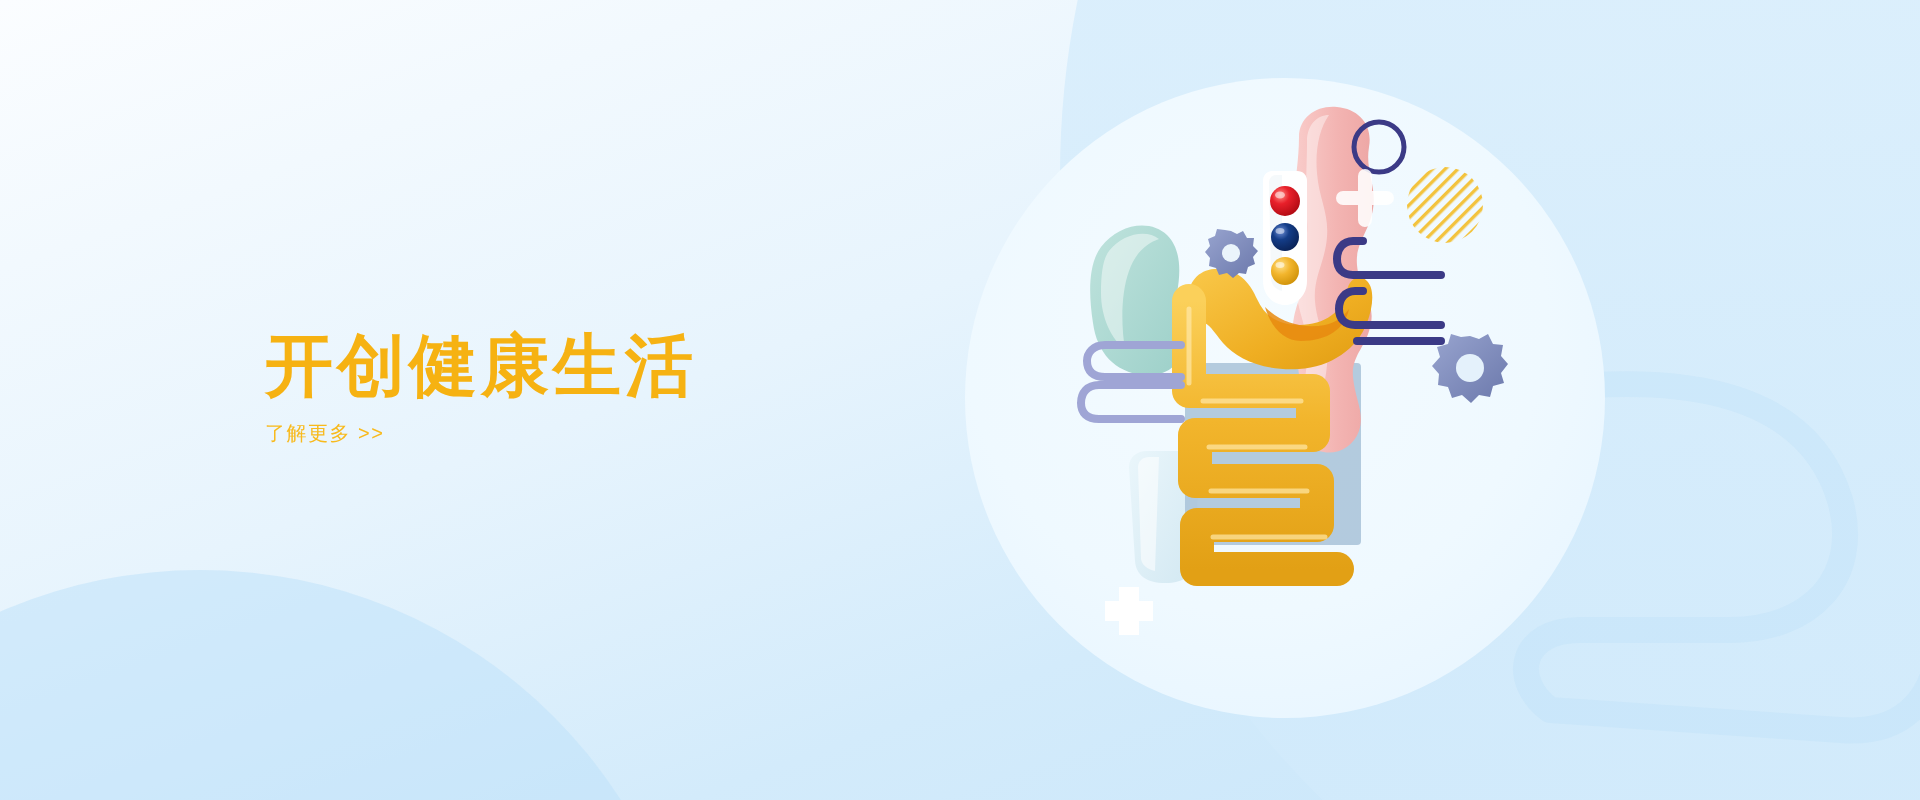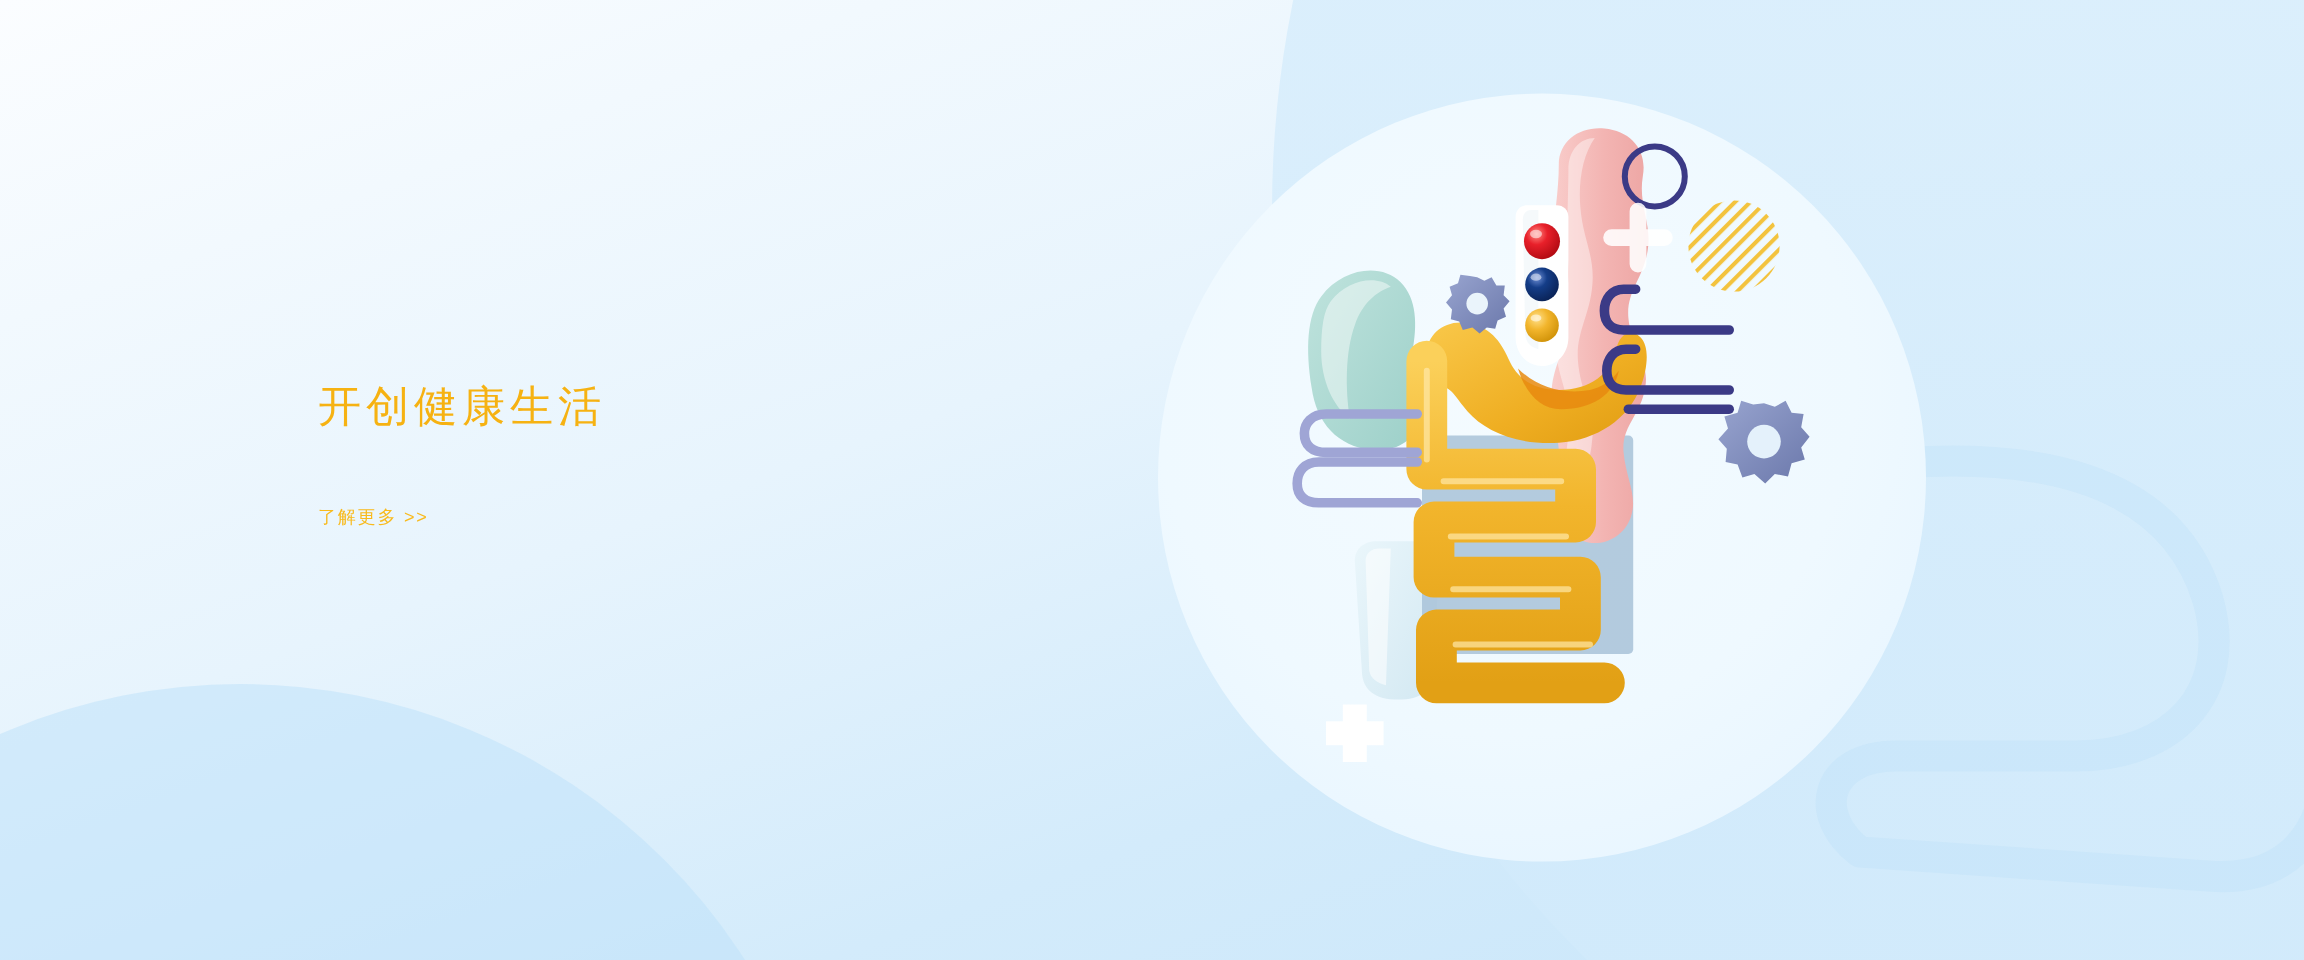--- a/index.html
+++ b/index.html
@@ -31,26 +31,26 @@
   .bg-outline-right svg{ width:100%; height:100%; display:block; }
   .halo{
     position:absolute; left:965px; top:78px;
     width:640px; height:640px; border-radius:50%;
     background:radial-gradient(circle at 45% 38%, #f4fbff 0%, #eff9ff 55%, #e9f6ff 78%, rgba(233,246,255,0) 100%);
   }
 
   
   .copy{ position:absolute; left:265px; top:310px; width:620px; }
   .headline{
-    color:#f6b212; font-size:36px; line-height:1.62; font-weight:normal;
+    color:#f6b212; font-size:68px; line-height:1.62; font-weight:bold;
     letter-spacing:4px; white-space:nowrap;
   }
   .cta{
-    display:inline-block; margin-top:54px; color:#f8ba1d;
-    font-size:15px; letter-spacing:1.5px; text-decoration:none; cursor:pointer;
+    display:inline-block; color:#f8ba1d;
+    font-size:20px; letter-spacing:1.5px; text-decoration:none; cursor:pointer;
   }
 
   
   .art{ position:absolute; left:1085px; top:95px; width:470px; height:620px; }
   .art svg{ width:100%; height:100%; display:block; overflow:visible; }
 </style>
 </head>
 <body>
 
 <div class="banner">

